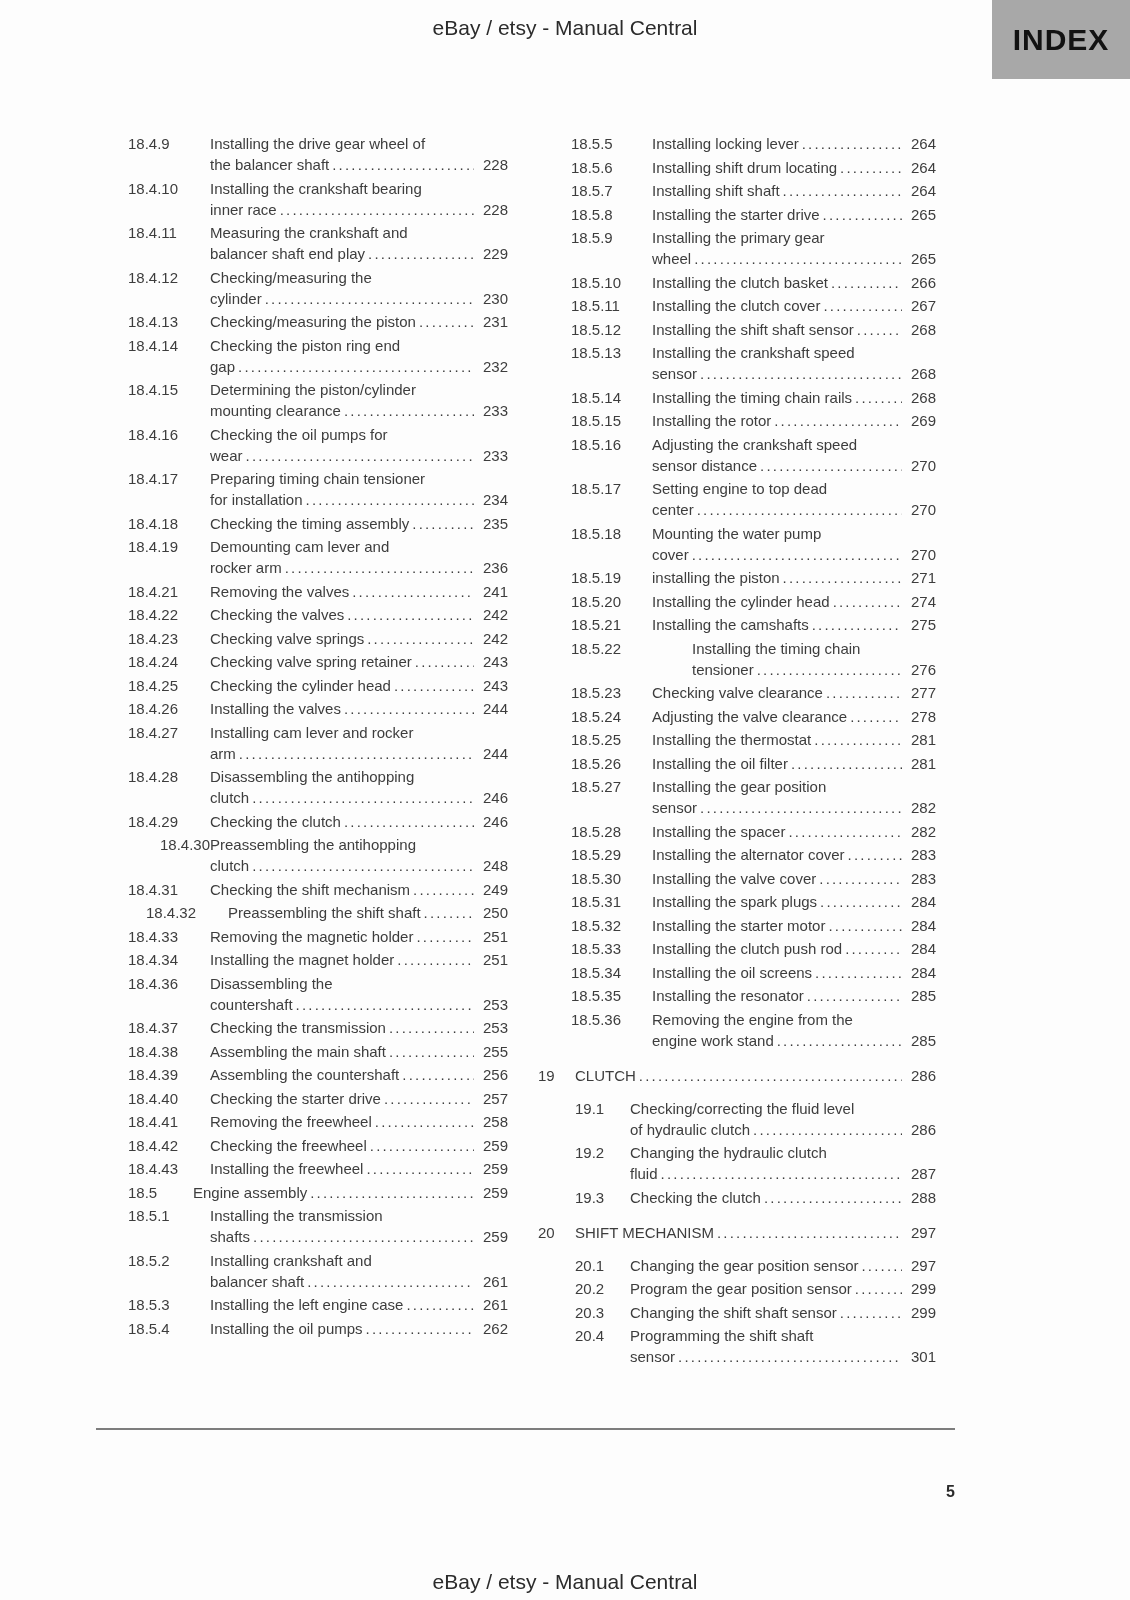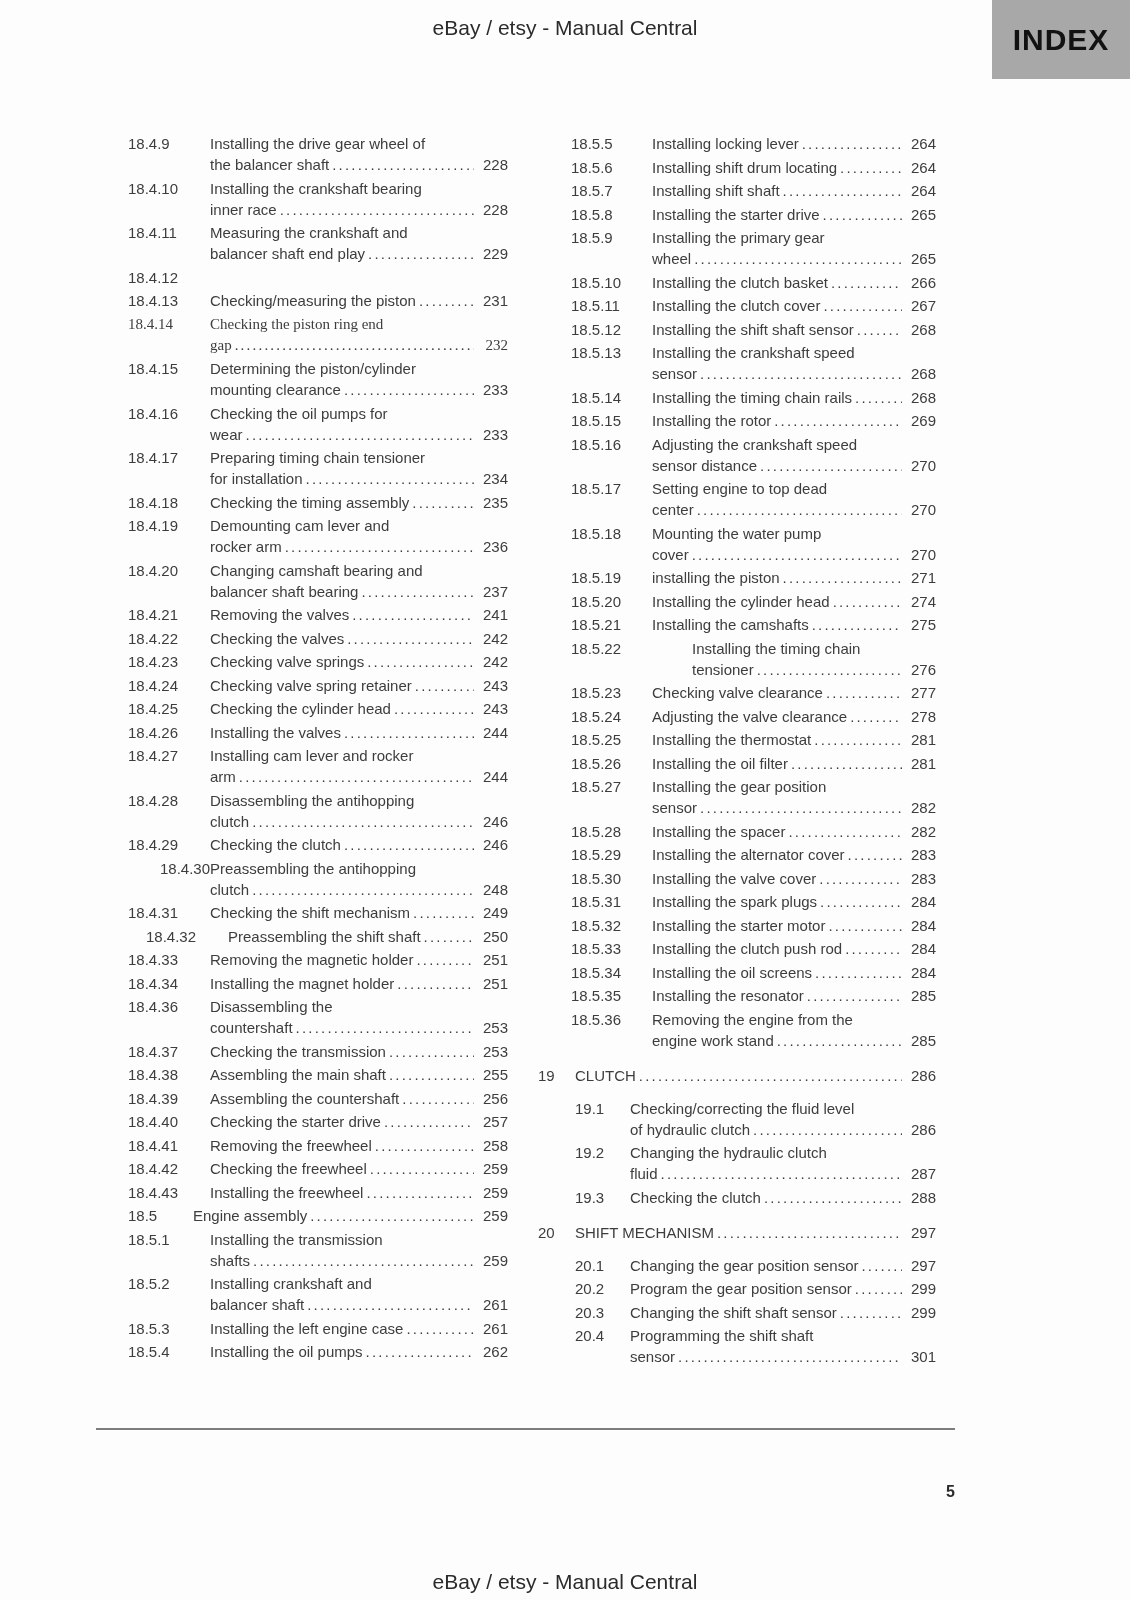--- a/index.html
+++ b/index.html
@@ -89,32 +89,40 @@
           <span class="line">Measuring the crankshaft and</span>
           <span class="lastline">
             <span class="txt">balancer shaft end play</span>
             <span class="leader"></span>
             <span class="pg">229</span>
           </span>
         </span>
       </div>
       <div class="row lvl3" style="padding-left: 0px;">
         <span class="num" style="width: 82px;">18.4.12</span>
+        <span class="body">
+          <span class="line">Checking/measuring the</span>
+          <span class="lastline">
+            <span class="txt">cylinder</span>
+            <span class="leader"></span>
+            <span class="pg">230</span>
+          </span>
+        </span>
       </div>
       <div class="row lvl3" style="padding-left: 0px;">
         <span class="num" style="width: 82px;">18.4.13</span>
         <span class="body">
           <span class="lastline">
             <span class="txt">Checking/measuring the piston</span>
             <span class="leader"></span>
             <span class="pg">231</span>
           </span>
         </span>
       </div>
-      <div class="row lvl3" style="padding-left: 0px; font-family: Liberation Serif, serif;">
+      <div class="row lvl3" style="padding-left: 0px;">
         <span class="num" style="width: 82px;">18.4.14</span>
         <span class="body">
           <span class="line">Checking the piston ring end</span>
           <span class="lastline">
             <span class="txt">gap</span>
             <span class="leader"></span>
             <span class="pg">232</span>
           </span>
         </span>
       </div>
@@ -162,31 +170,20 @@
         </span>
       </div>
       <div class="row lvl3" style="padding-left: 0px;">
         <span class="num" style="width: 82px;">18.4.19</span>
         <span class="body">
           <span class="line">Demounting cam lever and</span>
           <span class="lastline">
             <span class="txt">rocker arm</span>
             <span class="leader"></span>
             <span class="pg">236</span>
-          </span>
-        </span>
-      </div>
-      <div class="row lvl3" style="padding-left: 0px;">
-        <span class="num" style="width: 82px;">18.4.20</span>
-        <span class="body">
-          <span class="line">Changing camshaft bearing and</span>
-          <span class="lastline">
-            <span class="txt">balancer shaft bearing</span>
-            <span class="leader"></span>
-            <span class="pg">237</span>
           </span>
         </span>
       </div>
       <div class="row lvl3" style="padding-left: 0px;">
         <span class="num" style="width: 82px;">18.4.21</span>
         <span class="body">
           <span class="lastline">
             <span class="txt">Removing the valves</span>
             <span class="leader"></span>
             <span class="pg">241</span>

